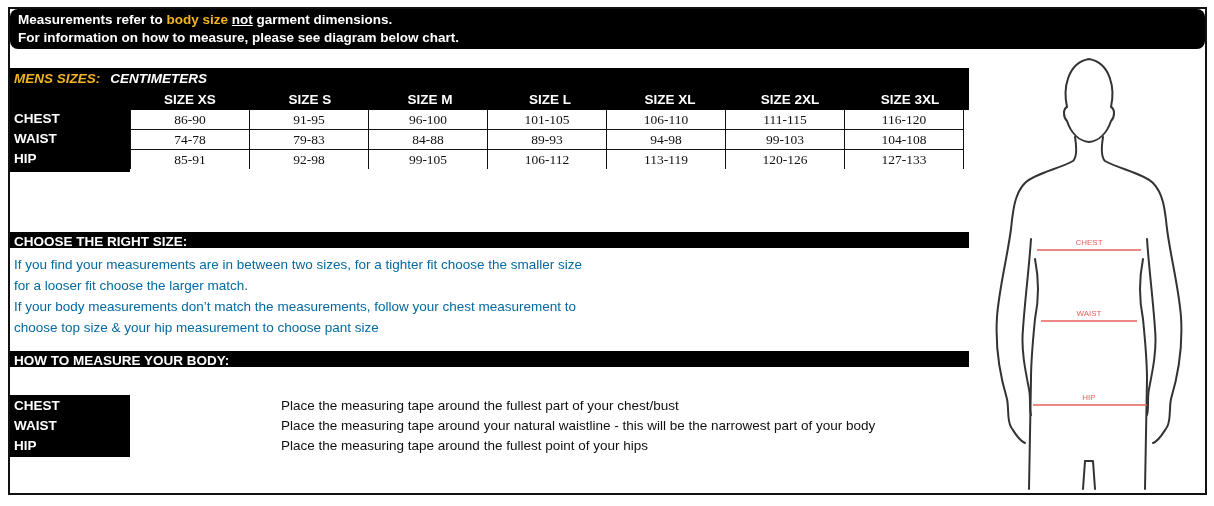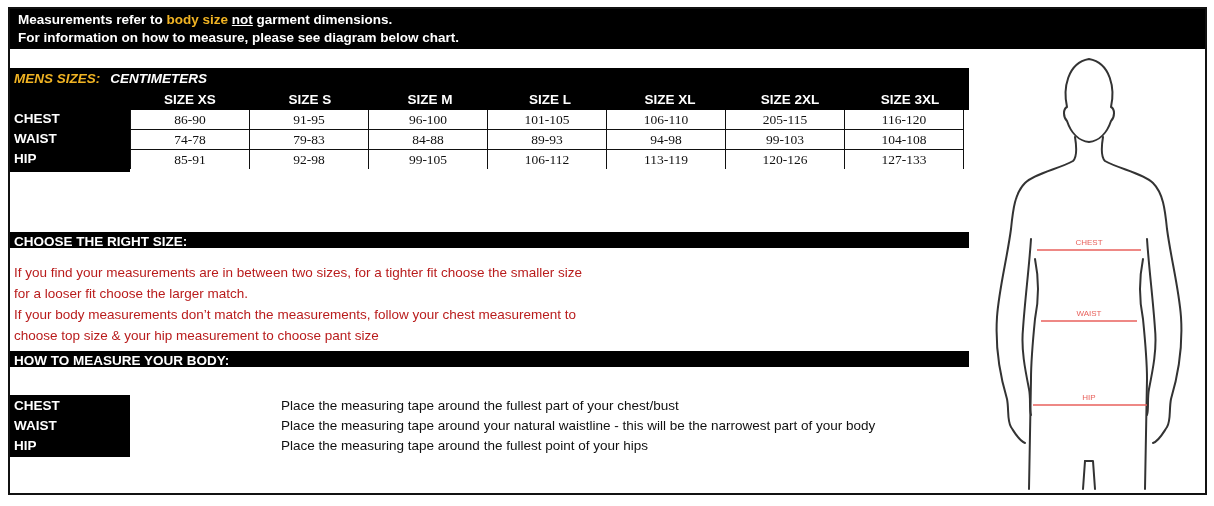--- a/index.html
+++ b/index.html
@@ -1,37 +1,37 @@
 <!DOCTYPE html>
 <html><head>
   <meta charset="utf-8">
   <style>
     html, body { margin: 0; padding: 0; background: #ffffff; }
     body { width: 1214px; height: 506px; position: relative; overflow: hidden;
            font-family: "Liberation Sans", sans-serif; color: #111; }
     .frame { position: absolute; left: 8px; top: 7px; width: 1199px; height: 488px;
              border: 2px solid #111; box-sizing: border-box; background: #fff; }
     .topbar { position: absolute; left: 0; top: 0; right: 0; height: 40px; background: #000;
-              color: #fff; font-weight: bold; font-size: 13.5px; line-height: 18px; padding: 2px 8px; box-sizing: border-box; }
+              color: #fff; font-weight: bold; font-size: 13.5px; line-height: 18px; padding: 2px 8px; box-sizing: border-box; border-radius: 8px; }
     .topbar .hl { color: #f0b323; }
     .topbar .ul { text-decoration: underline; }
     .blk { position: absolute; background: #000; color: #fff; font-weight: bold; font-size: 13.5px; }
     .sizes-head { left: 0; top: 59px; width: 959px; height: 42px; }
     .sizes-title { position: absolute; left: 4px; top: 3px; font-style: italic; }
     .sizes-title .gold { color: #f0b323; }
     .sizes-title .unit { margin-left: 10px; }
     .col-head { position: absolute; top: 24px; width: 120px; text-align: center; }
     .rowlabels { left: 0; top: 101px; width: 120px; height: 62px; }
     .rowlabel { position: absolute; left: 4px; }
     table.grid { position: absolute; left: 120px; top: 101px; border-collapse: collapse; font-size: 13.5px; }
     table.grid td { width: 118px; height: 19px; padding: 0; text-align: center; border: 1px solid #111; border-top: none; font-family: Liberation Serif, serif; }
     table.grid tr:first-child td { border-top: none; }
     table.grid tr:last-child td { border-bottom: none; }
     .sec-bar { left: 0; width: 959px; height: 16px; line-height: 20px; padding-left: 4px; box-sizing: border-box; }
-    .para { position: absolute; left: 4px; font-size: 13.5px; color: #b91c1c; margin-top: 8px; }
+    .para { position: absolute; left: 4px; font-size: 13.5px; color: #0369a1; }
     .measure-labels { left: 0; top: 386px; width: 120px; height: 62px; }
     .measure-desc { position: absolute; left: 244px; font-size: 13.5px; margin-left: 27px; }
     .figure { position: absolute; left: 975px; top: 40px; width: 220px; height: 446px; }
   </style>
 </head>
 <body>
 
 <div class="frame">
 
   <div class="topbar">
@@ -59,21 +59,21 @@
   </div>
 
   <table class="grid">
     <tbody>
         <tr>
       <td>86-90</td>
       <td>91-95</td>
       <td>96-100</td>
       <td>101-105</td>
       <td>106-110</td>
-      <td>205-115</td>
+      <td>111-115</td>
       <td>116-120</td>
     </tr>
     <tr>
       <td>74-78</td>
       <td>79-83</td>
       <td>84-88</td>
       <td>89-93</td>
       <td>94-98</td>
       <td>99-103</td>
       <td>104-108</td>

